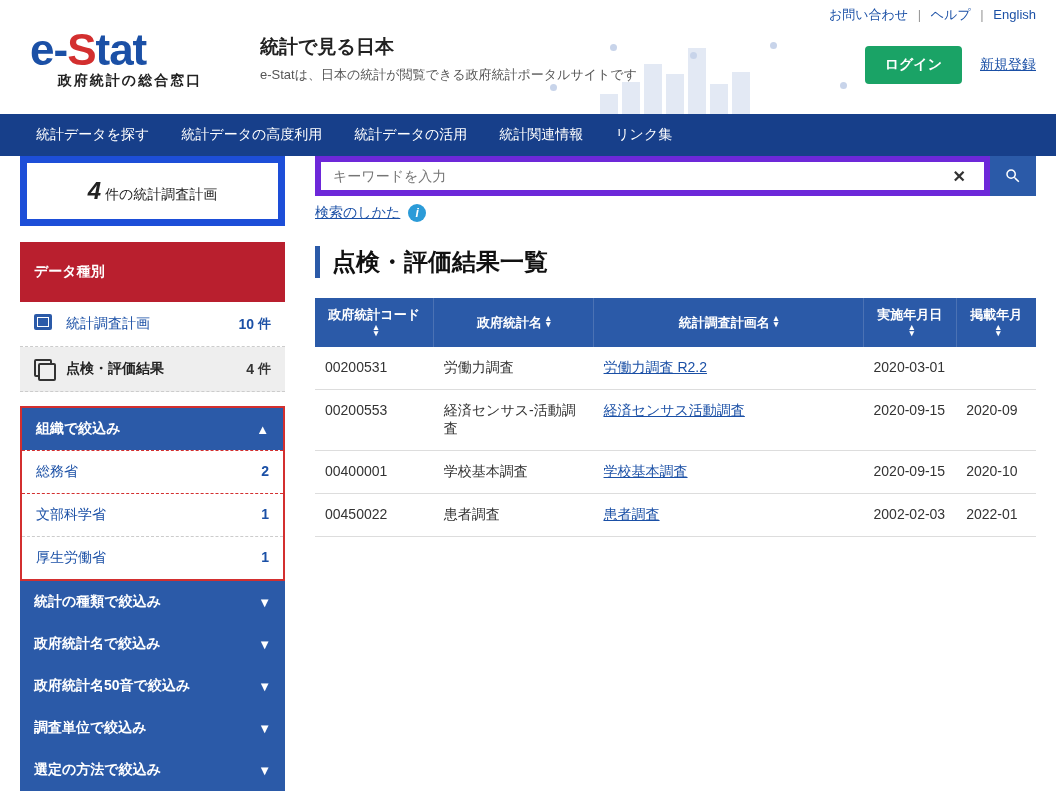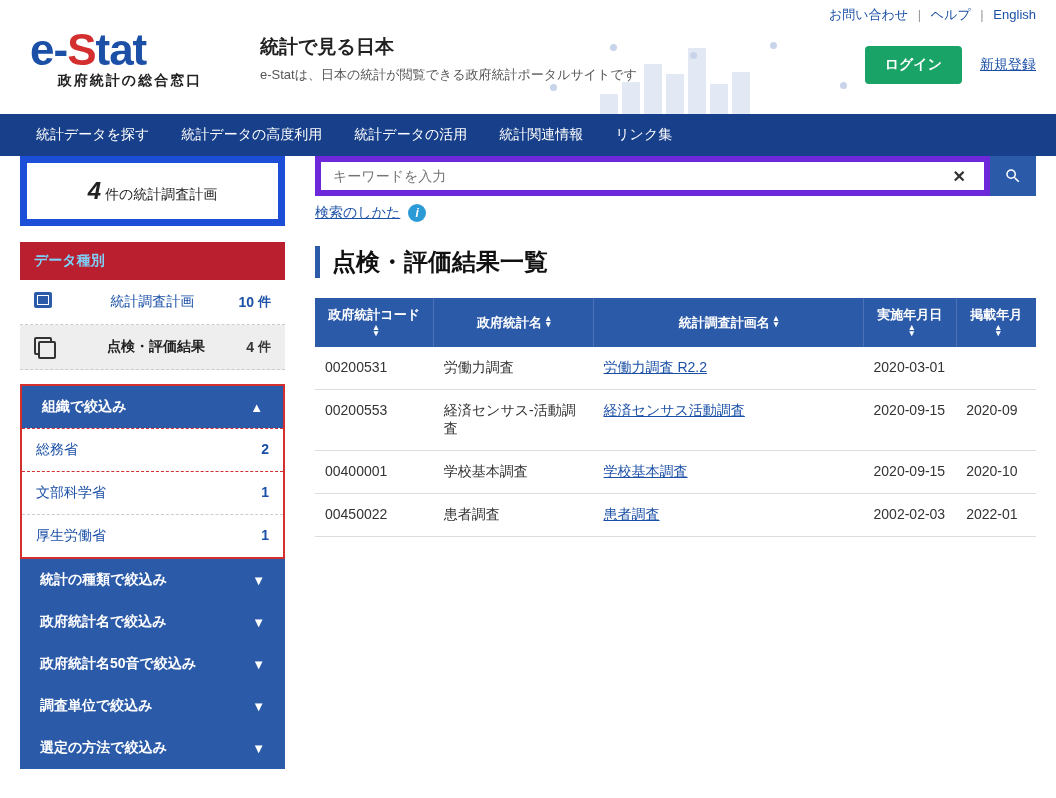--- a/index.html
+++ b/index.html
@@ -48,33 +48,33 @@
 .main { display: flex; padding: 0 20px 40px 20px; gap: 30px; }
 .sidebar { width: 265px; flex-shrink: 0; }
 .content { flex: 1; }
 
 
 .count-box { border: 7px solid #1d4ed8; padding: 14px 0; text-align: center; margin-bottom: 16px; }
 .count-box .n { font-size: 24px; font-weight: bold; color: #222; font-style: italic; }
 .count-box .txt { font-size: 14px; color: #222; }
 
 
-.panel-header { background: #b91f2e; color: #7dd3fc; padding: 10px 14px; font-weight: bold; font-size: 14px; }
+.panel-header { background: #b91f2e; color: #ffffff; padding: 21px 14px; font-weight: bold; font-size: 14px; }
 .dt-item { display: flex; align-items: center; padding: 12px 14px; cursor: pointer; border-bottom: 1px dashed #ccc; }
 .dt-item.active { background: #eee; font-weight: bold; }
 .dt-item .icon { width: 22px; height: 20px; margin-right: 10px; }
-.dt-item .label { flex: 1; color: #1b50a6; text-align: center; }
+.dt-item .label { flex: 1; color: #1b50a6; }
 .dt-item.active .label { color: #222; }
 .dt-item .count { font-weight: bold; }
 .dt-item .count.blue { color: #1b50a6; }
 .dt-item .unit { margin-left: 4px; font-size: 13px; }
 
 
 .filter-box { border: 2px solid #d32f2f; margin-top: 14px; }
-.filter-panel { background: #2b5aa8; color: #fff; padding: 12px 20px; display: flex; align-items: center; cursor: pointer; font-weight: bold; }
+.filter-panel { background: #2b5aa8; color: #fff; padding: 12px 14px; display: flex; align-items: center; cursor: pointer; font-weight: bold; }
 .filter-panel .label { flex: 1; }
 .filter-panel .chev { font-size: 13px; }
 .filter-list { }
 .filter-item { display: flex; padding: 12px 14px; color: #1b50a6; cursor: pointer; border-bottom: 1px dashed #ccc; }
 .filter-item .lbl { flex: 1; }
 .filter-item .cnt { font-weight: bold; }
 .filter-box .filter-item:first-of-type { border-top: 1px dashed #d32f2f; border-bottom: 1px dashed #d32f2f; }
 .filter-item:last-child { border-bottom: none; }
 .filter-stack { margin-top: 0; }
 

